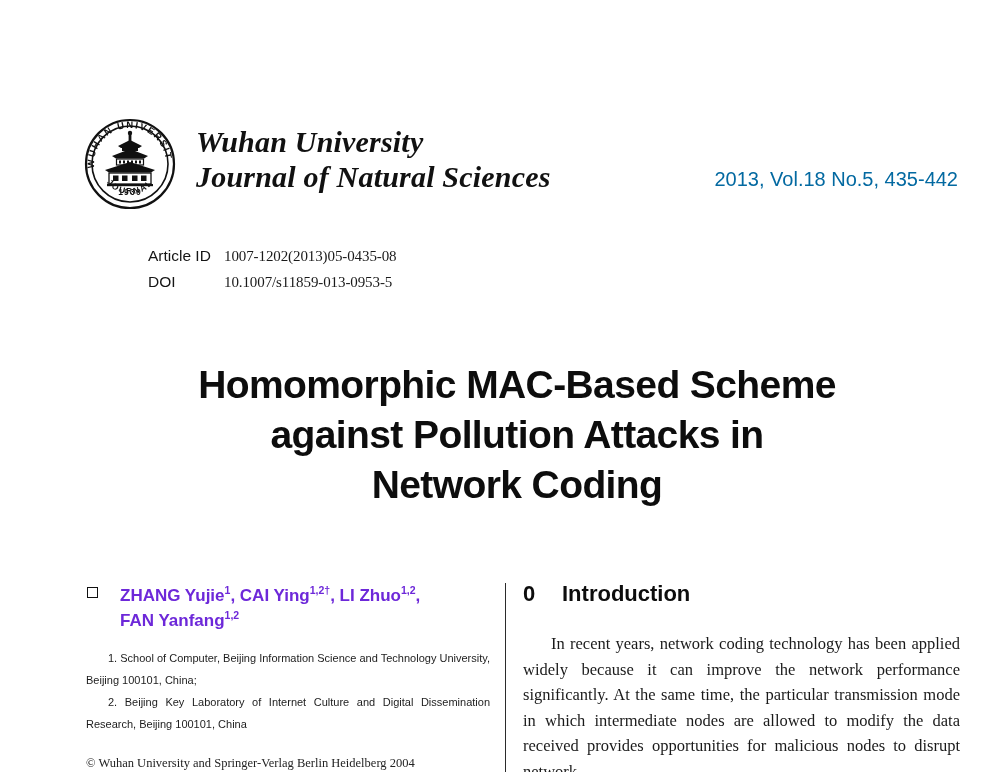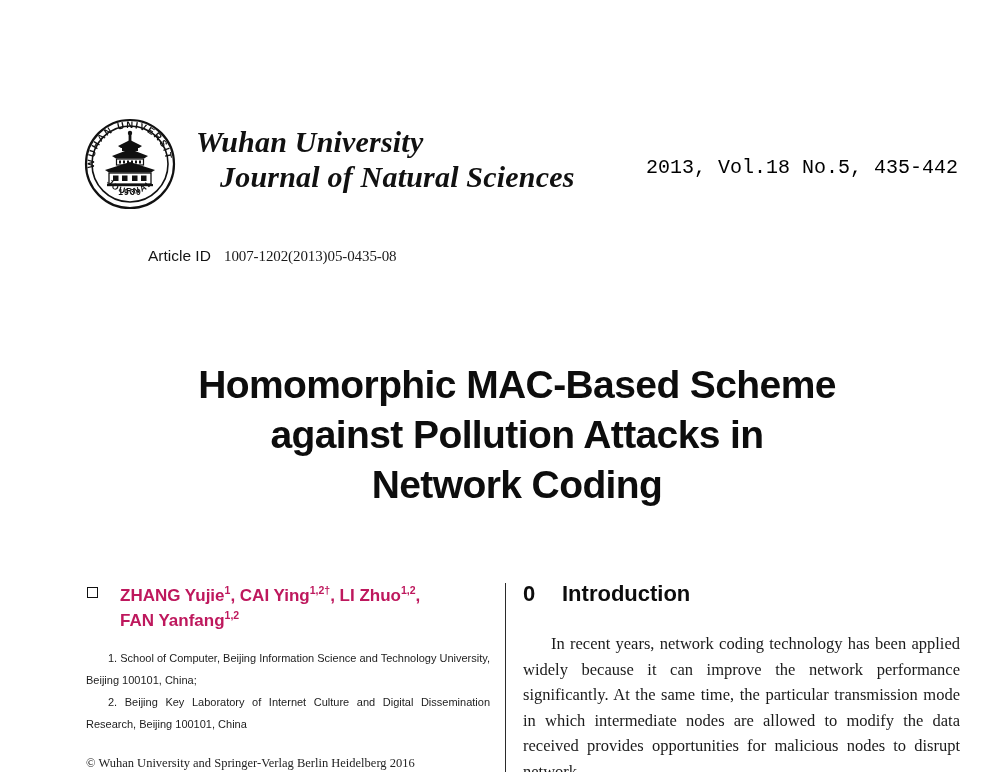--- a/index.html
+++ b/index.html
@@ -43,28 +43,28 @@
     top: 16px;
     font-family: "Liberation Serif", serif;
     font-weight: bold;
     font-style: italic;
     font-size: 30px;
     line-height: 35px;
     letter-spacing: 0.2px;
     color: #111;
     white-space: nowrap;
   }
-  .journal-name .line2 { display: block; margin-left: 24px; }
+  .journal-name .line2 { display: block; }
   .volume-info {
     position: absolute;
     right: 0;
-    top: 48px;
-    font-family: Liberation Mono, monospace;
+    top: 60px;
+    font-family: Liberation Sans, sans-serif;
     font-size: 20px;
-    color: #000000;
+    color: #0369a1;
     white-space: nowrap;
   }
 
   
   .ids {
     position: absolute;
     left: 148px;
     top: 243px;
     font-size: 15px;
     line-height: 26px;
@@ -119,21 +119,21 @@
     top: 583px;
     width: 404px;
   }
   .authors {
     position: relative;
     padding-left: 34px;
     font-family: "Liberation Sans", sans-serif;
     font-weight: bold;
     font-size: 17px;
     line-height: 25px;
-    color: #be185d;
+    color: #6d28d9;
   }
   .authors .bullet {
     position: absolute;
     left: 1px;
     top: 4px;
     width: 11px;
     height: 11px;
     border: 1.6px solid #111;
     box-sizing: border-box;
   }
@@ -243,20 +243,23 @@
       <span class="line2">Journal of Natural Sciences</span>
     </div>
 
     <div class="volume-info">2013, Vol.18 No.5, 435-442</div>
   </div>
 
   <div class="ids">
     <span class="row">
       <span class="lbl">Article ID</span><span class="val">1007-1202(2013)05-0435-08</span>
     </span>
+    <span class="row">
+      <span class="lbl">DOI</span><span class="val">10.1007/s11859-013-0953-5</span>
+    </span>
   </div>
 
   <h1 class="title">
     <span class="tline">Homomorphic MAC-Based Scheme</span>
     <span class="tline">against Pollution Attacks in</span>
     <span class="tline">Network Coding</span>
   </h1>
 
   <div class="divider"></div>
 
@@ -266,21 +269,21 @@
       <span class="bullet"></span>
       <span>ZHANG Yujie<sup>1</sup>, CAI Ying<sup>1,2†</sup>, LI Zhuo<sup>1,2</sup>,</span><br>
       <span>FAN Yanfang<sup>1,2</sup></span>
     </div>
 
     <div class="affil">
       <p>1. School of Computer, Beijing Information Science and Technology University, Beijing 100101, China;</p>
       <p>2. Beijing Key Laboratory of Internet Culture and Digital Dissemination Research, Beijing 100101, China</p>
     </div>
 
-    <div class="copyright">© Wuhan University and Springer-Verlag Berlin Heidelberg 2016</div>
+    <div class="copyright">© Wuhan University and Springer-Verlag Berlin Heidelberg 2004</div>
   </div>
 
   <div class="col-right">
     <div class="sec-head">
       <span class="num">0</span><span>Introduction</span>
     </div>
     <div class="body-text">
       <p>In recent years, network coding technology has been applied widely because it can improve the network performance significantly. At the same time, the particular transmission mode in which intermediate nodes are allowed to modify the data received provides opportunities for malicious nodes to disrupt network</p>
     </div>
   </div>

